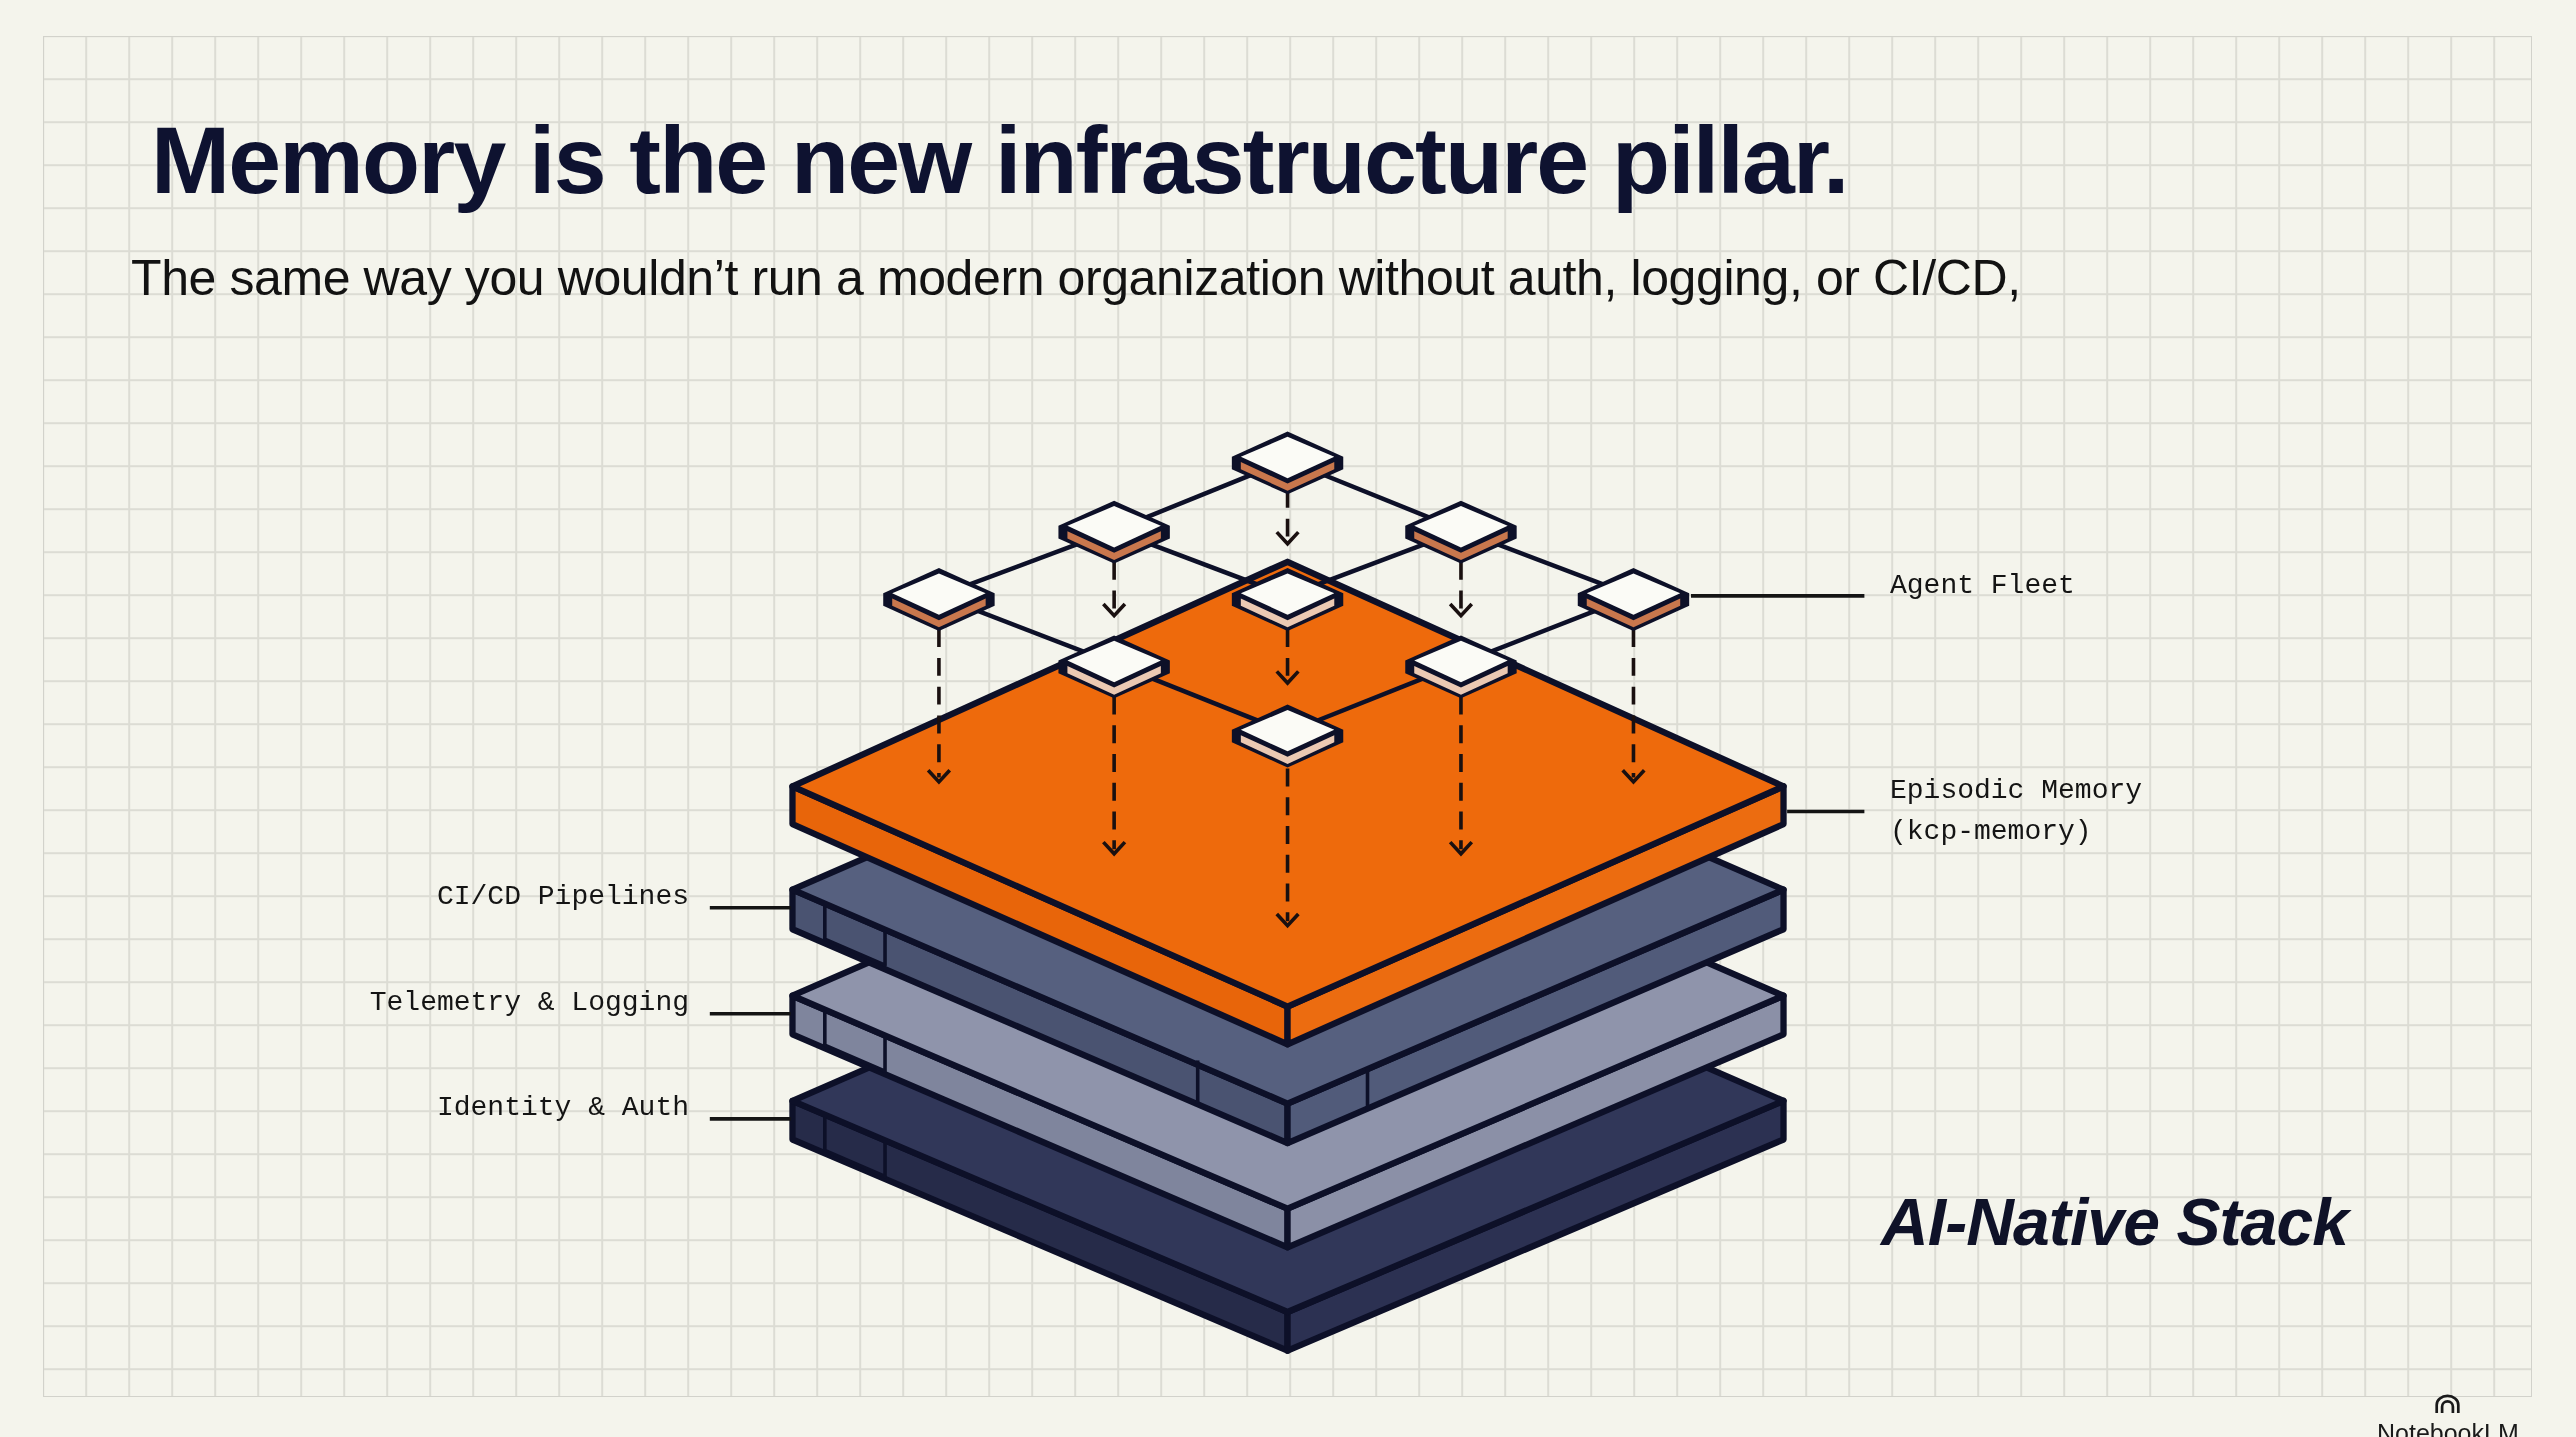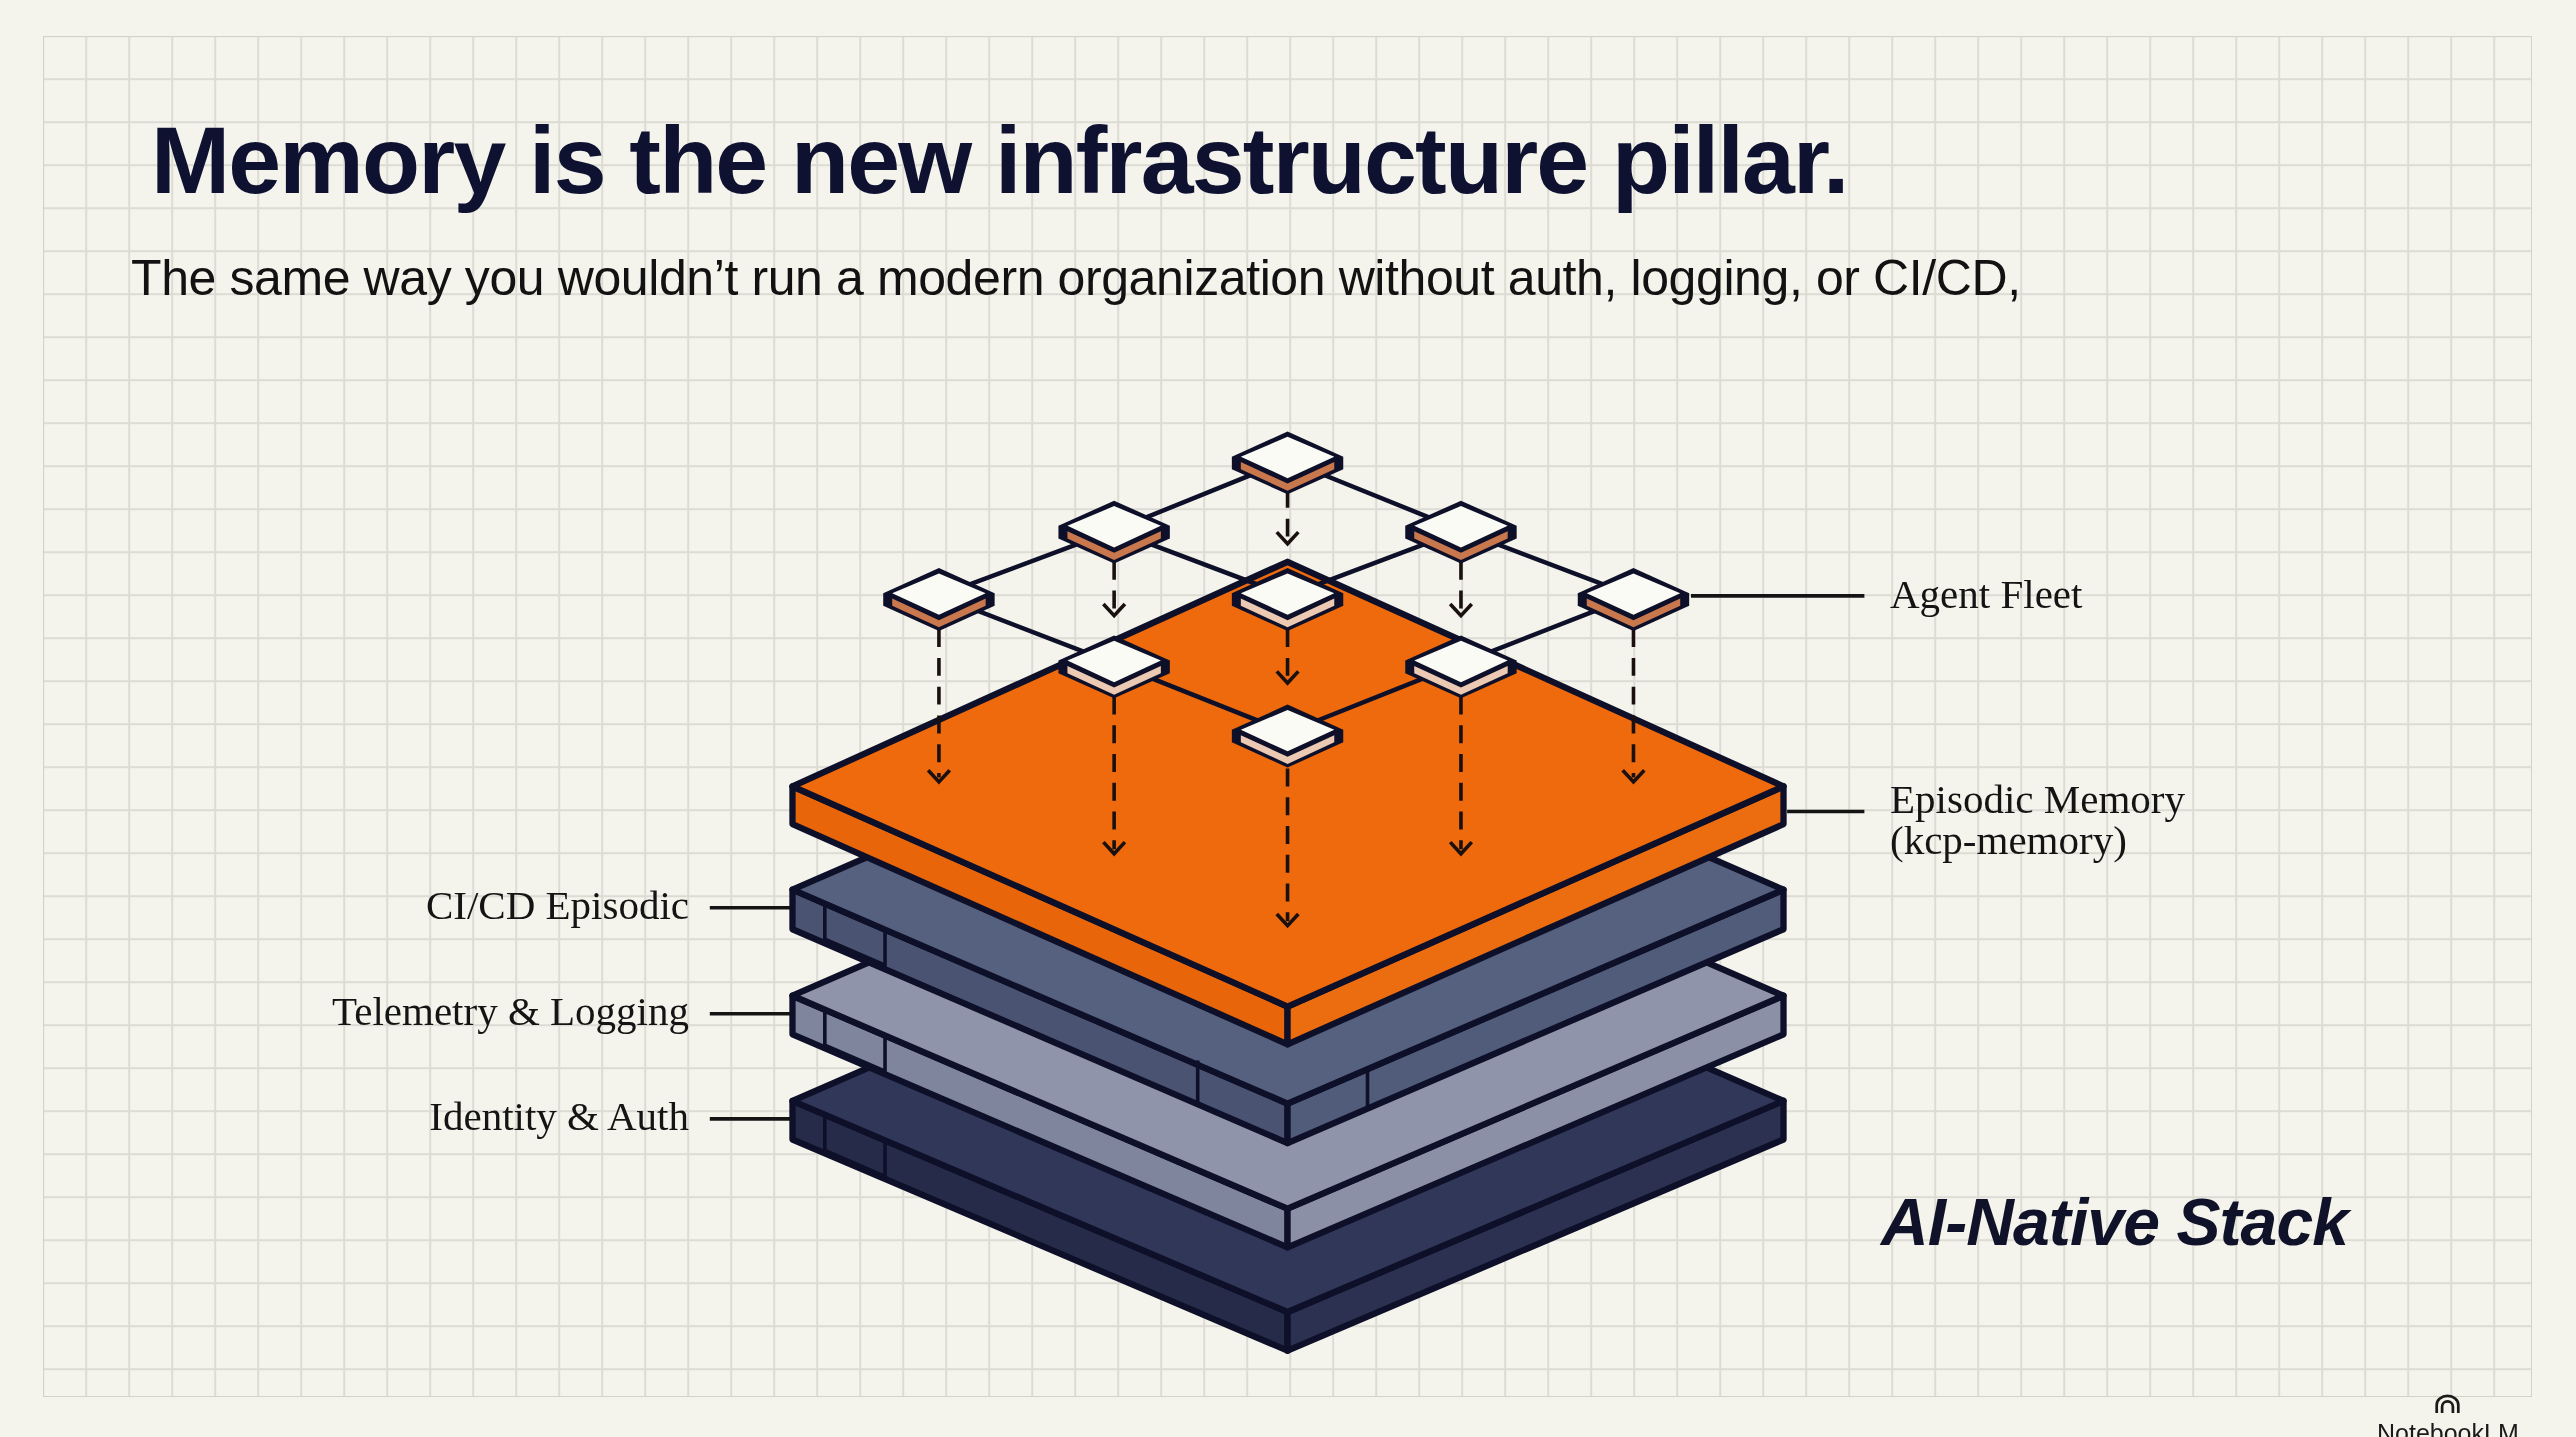--- a/index.html
+++ b/index.html
@@ -2,21 +2,21 @@
 <html style="font-size:14.4px"><head>
 <meta charset="utf-8">
 <style>
   html,body{margin:0;padding:0;}
   body{width:2576px;height:1438px;background:#f4f4ec;position:relative;overflow:hidden;font-family:"Liberation Sans",sans-serif;}
   .frame{position:absolute;left:43px;top:36px;width:2489px;height:1361px;border:1.8px solid #d2d2cb;box-sizing:border-box;
     background-image:linear-gradient(#dcdcd4 1.8px,transparent 1.8px),linear-gradient(90deg,#dcdcd4 1.8px,transparent 1.8px);
     background-size:43px 43px;background-position:-1.8px -1.8px;}
   .title{position:absolute;left:131px;top:106px;font-size:95px;font-weight:700;color:#0e1230;letter-spacing:-1.8px;white-space:nowrap;font-family:"Liberation Sans",sans-serif;padding-left:20px;}
   .subtitle{position:absolute;left:131px;top:244px;font-size:50px;line-height:68px;color:#121212;white-space:nowrap;letter-spacing:-0.4px;font-family:"Liberation Sans",sans-serif;}
-  .mono{position:absolute;font-family:Liberation Serif, serif;font-size:41px;color:#141414;white-space:nowrap;}
+  .mono{position:absolute;font-family:Liberation Mono, monospace;font-size:28px;color:#141414;white-space:nowrap;}
   .right-label{text-align:left;}
   .left-label{text-align:right;}
   .stack-title{position:absolute;left:1881px;top:1184px;font-size:66px;font-weight:700;color:#0f1228;letter-spacing:-0.9px;white-space:nowrap;font-family:"Liberation Sans",sans-serif;font-style:italic;}
   .brand{position:absolute;left:2377px;top:1394px;font-size:25px;color:#1a1a1a;display:flex;align-items:center;gap:5.4px;font-family:"Liberation Sans",sans-serif;flex-direction:column;}
   svg.diagram{position:absolute;left:0;top:0;}
 </style>
 </head>
 <body>
 
 <div class="frame"></div>
@@ -125,21 +125,21 @@
     <line x1="790" y1="1010" x2="880" y2="1010"></line>
     <line x1="790" y1="1128" x2="880" y2="1128"></line>
     <line x1="790" y1="1245" x2="880" y2="1245"></line>
   </g>
 </svg>
 
 <div class="mono right-label" style="left:1890px;top:570px;">Agent Fleet</div>
 <div class="mono right-label" style="left:1890px;top:759px;margin-top:16px;">Episodic Memory</div>
 <div class="mono right-label" style="left:1890px;top:816px;">(kcp-memory)</div>
 
-<div class="mono left-label" style="right:1887px;top:881px;">CI/CD Episodic</div>
+<div class="mono left-label" style="right:1887px;top:881px;">CI/CD Pipelines</div>
 <div class="mono left-label" style="right:1887px;top:987px;">Telemetry &amp; Logging</div>
 <div class="mono left-label" style="right:1887px;top:1092px;">Identity &amp; Auth</div>
 
 <div class="stack-title">AI-Native Stack</div>
 
 <div class="brand">
   <svg width="27" height="20" viewBox="0 0 30 22">
     <path d="M3 21 V12 A12 10 0 0 1 27 12 V21" fill="none" stroke="#1a1a1a" stroke-width="3"></path>
     <path d="M9 21 V14 A6 6 0 0 1 21 14 V21" fill="none" stroke="#1a1a1a" stroke-width="3"></path>
   </svg>

